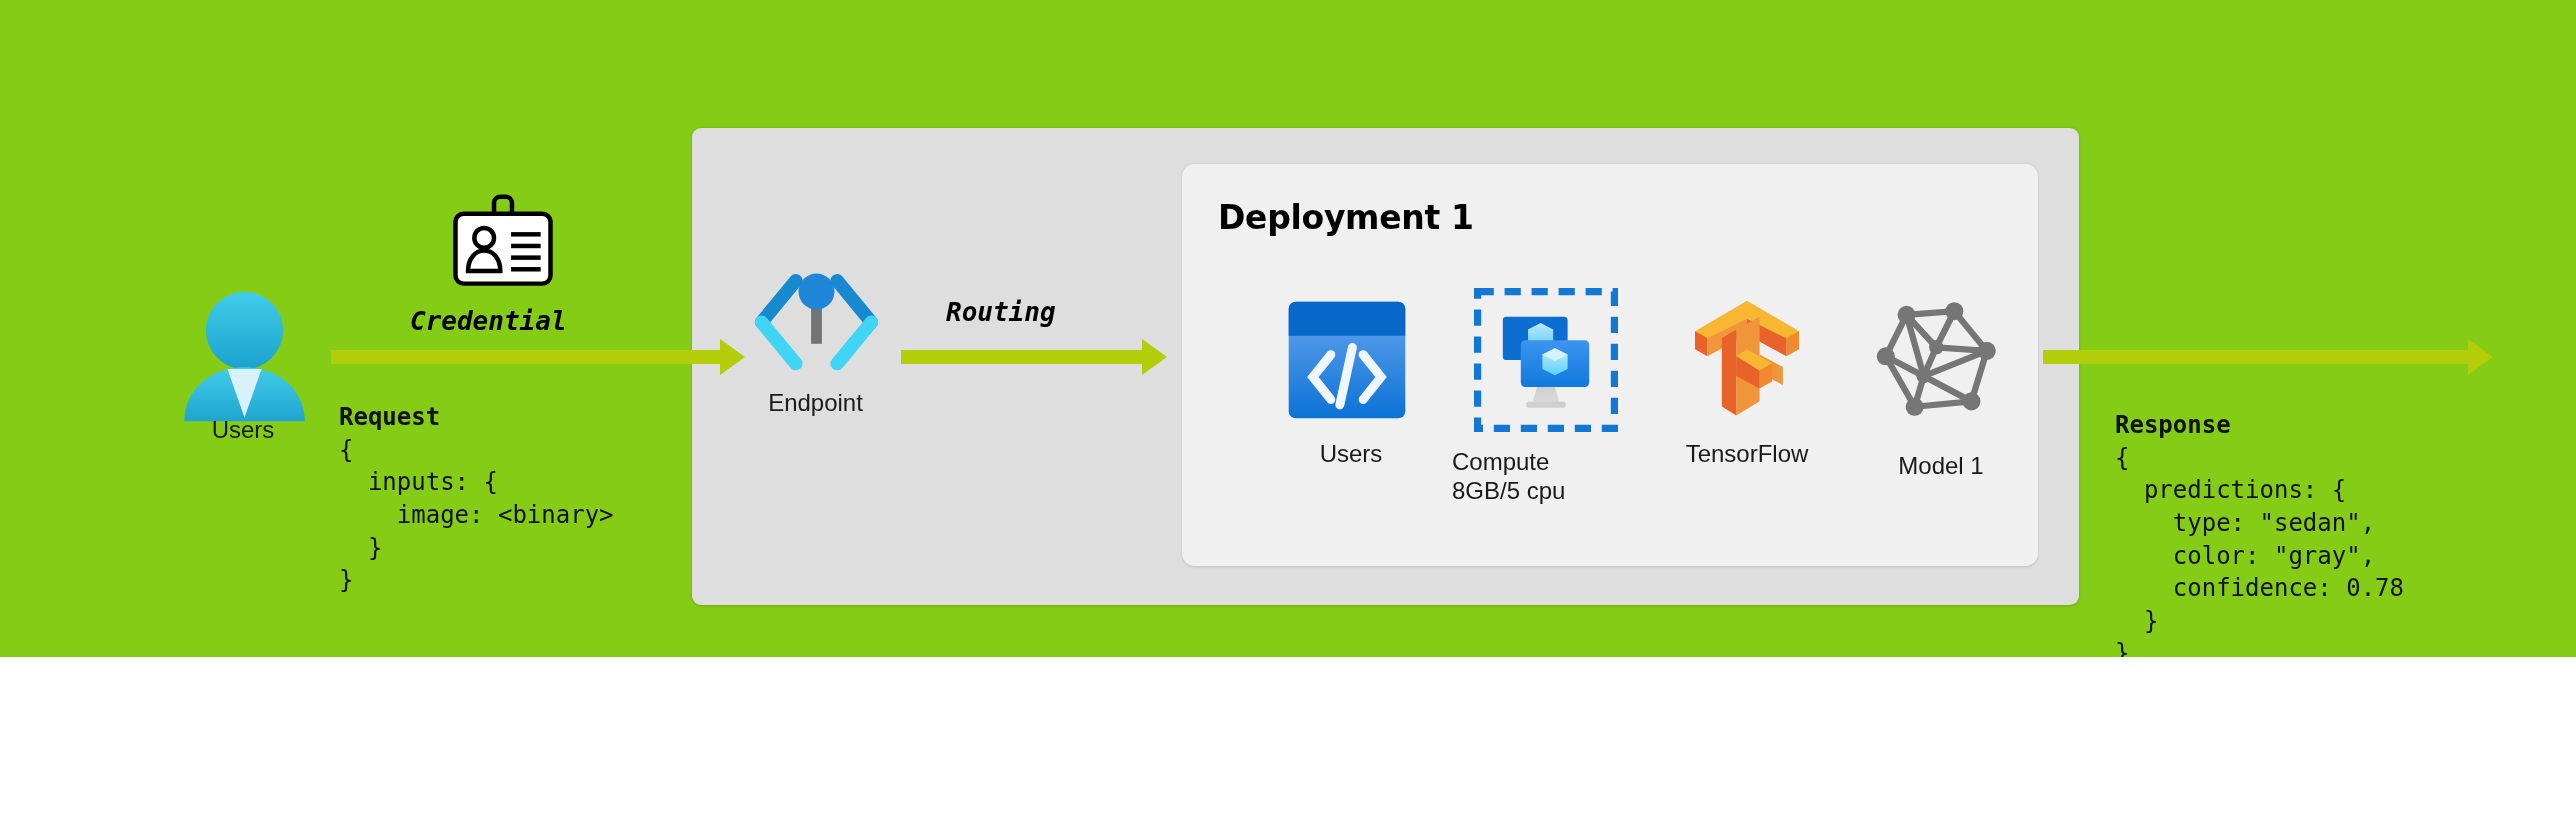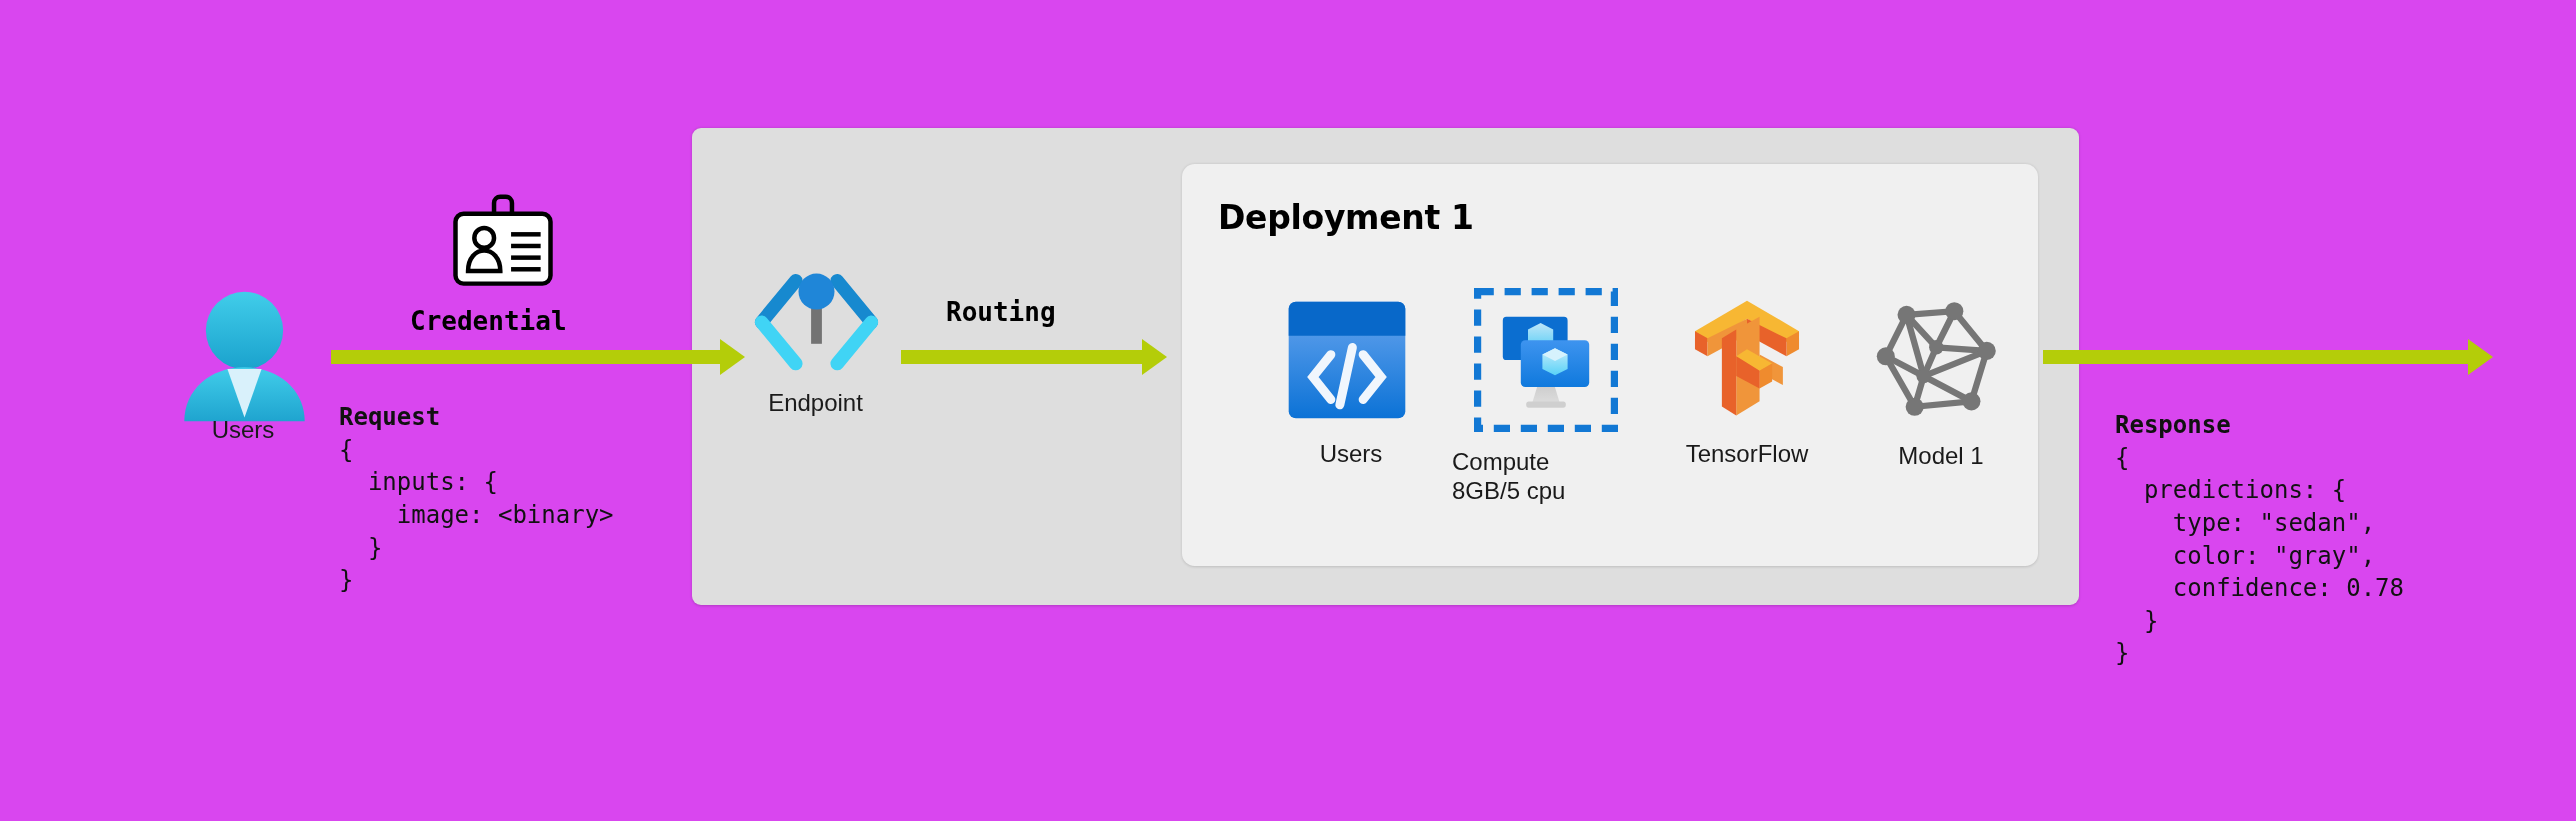--- a/index.html
+++ b/index.html
@@ -6,22 +6,22 @@
     margin: 0;
     padding: 0;
     background: #ffffff;
   }
   body {
     font-family: "DejaVu Sans", sans-serif;
   }
   #canvas {
     position: relative;
     width: 2576px;
-    height: 821px;
-    background: #d946ef;
+    height: 657px;
+    background: #84cc16;
     overflow: hidden;
   }
 
   
   .outer-box {
     position: absolute;
     left: 692px;
     top: 128px;
     width: 1387px;
     height: 477px;
@@ -93,28 +93,29 @@
     text-align: center;
     white-space: nowrap;
   }
   .label-mono-bold {
     position: absolute;
     font-family: "DejaVu Sans Mono", monospace;
     font-weight: bold;
     font-size: 26px;
     color: #000000;
     white-space: nowrap;
+    font-style: italic;
   }
 
   #label-users      { left: 162px;  top: 416px; width: 162px; }
   #label-endpoint   { left: 712px;  top: 389px; width: 207px; }
   #label-code       { left: 1261px; top: 440px; width: 180px; }
   #label-compute    { left: 1452px; top: 447px; width: 207px; text-align: left; line-height: 1.22; }
   #label-tensorflow { left: 1639px; top: 440px; width: 216px; }
-  #label-model1     { left: 1851px; top: 442px; width: 180px; }
+  #label-model1     { left: 1851px; top: 452px; width: 180px; }
 
   #label-credential { left: 410px;  top: 306px; }
   #label-routing    { left: 946px; top: 297px; }
 
   
   .code-block {
     position: absolute;
     font-family: "DejaVu Sans Mono", monospace;
     font-size: 24px;
     line-height: 1.36;

